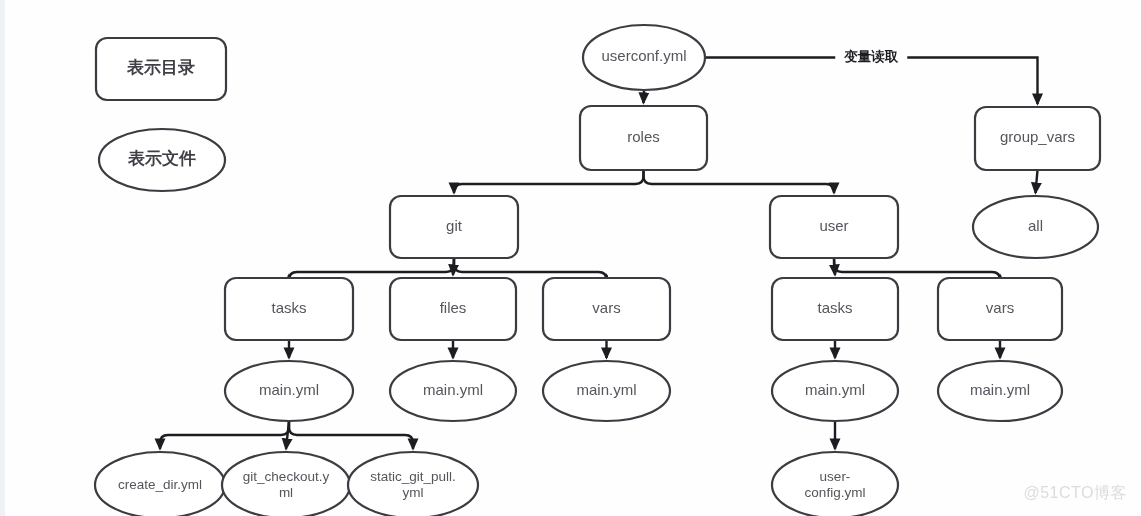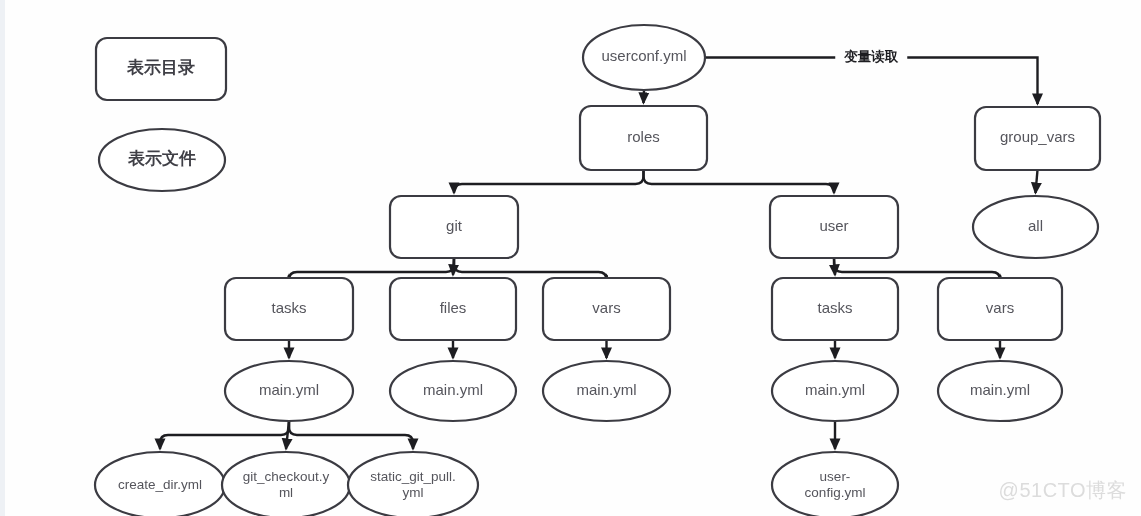--- a/index.html
+++ b/index.html
@@ -64,21 +64,21 @@
   }
   .edge-label-bg {
     fill: #fefefe;
   }
   .watermark {
     position: absolute;
     right: 14px;
     bottom: 12px;
     color: #dcdcdc;
     font-family: "Liberation Sans", sans-serif;
-    font-size: 20px;
+    font-size: 16px;
     letter-spacing: 0.5px;
     user-select: none;
   }
 </style>
 </head>
 <body>
 
 <div id="canvas">
 
   <svg id="diagram" viewBox="0 0 1141 516">

